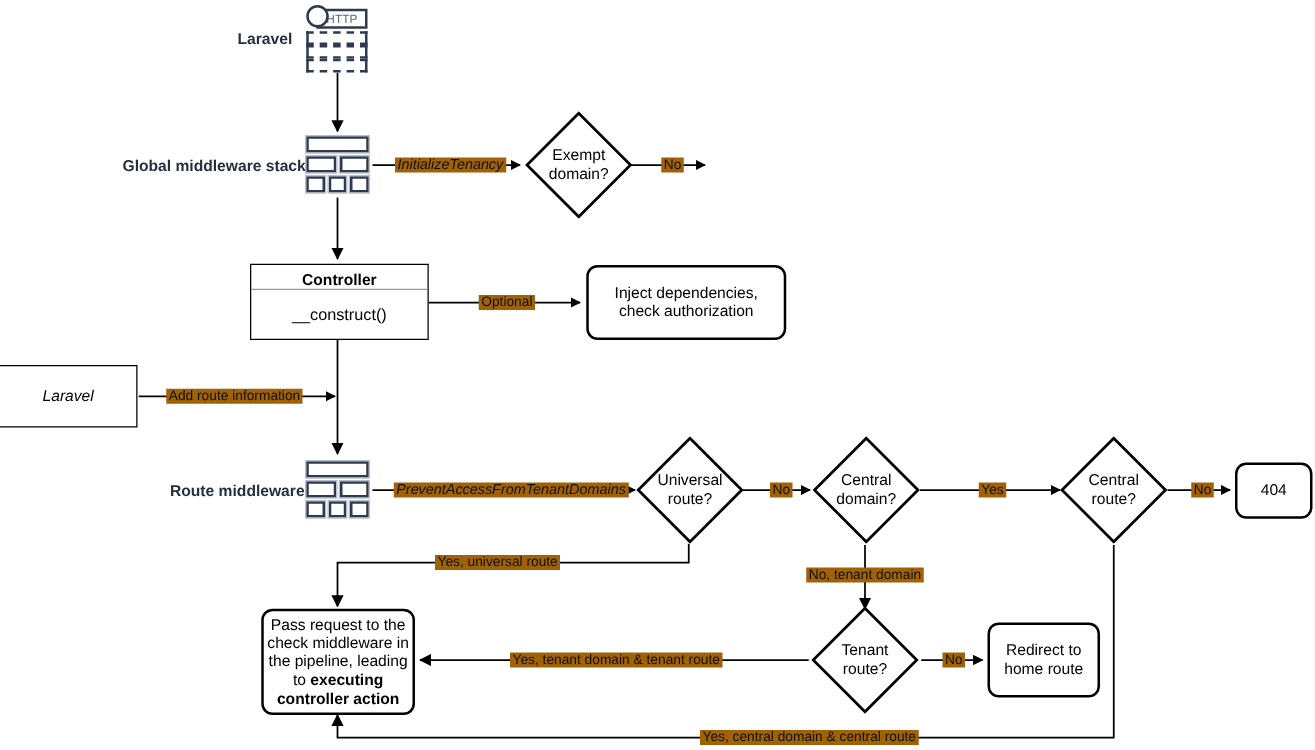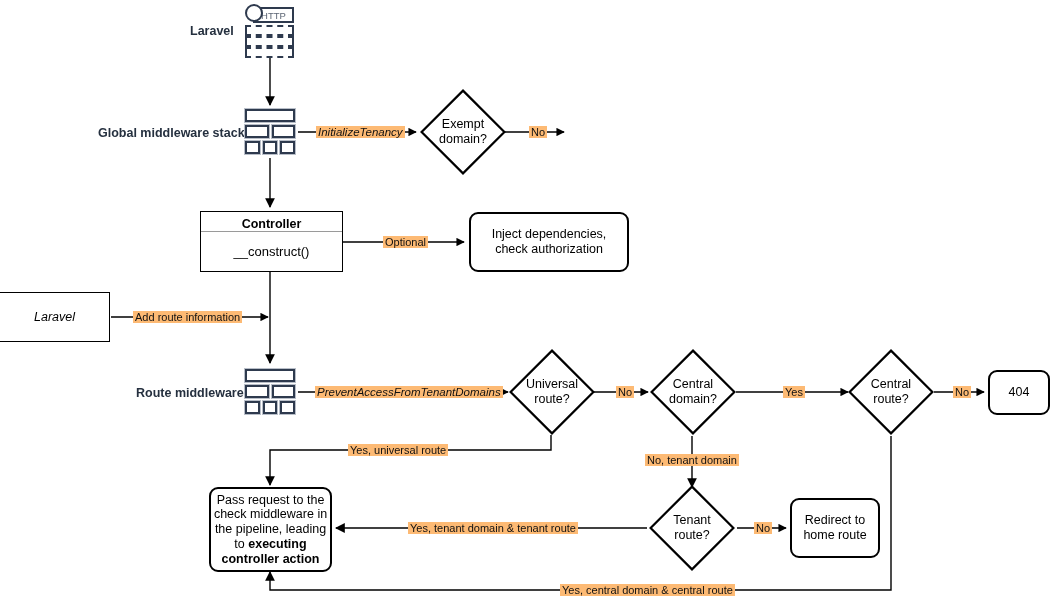--- a/index.html
+++ b/index.html
@@ -89,21 +89,21 @@
     font-weight: bold;
     font-size: 12.5px;
     color: #25303f;
     white-space: nowrap;
   }
   
   .edge-label {
     position: absolute;
     font-size: 11px;
     color: #111111;
-    background: #fdba74;
+    background: #a16207;
     white-space: nowrap;
     padding: 0 2px;
     line-height: 12px;
   }
   .edge-label.ital {
     font-style: italic;
     font-size: 11.5px;
   }
   
   .stack-icon {

